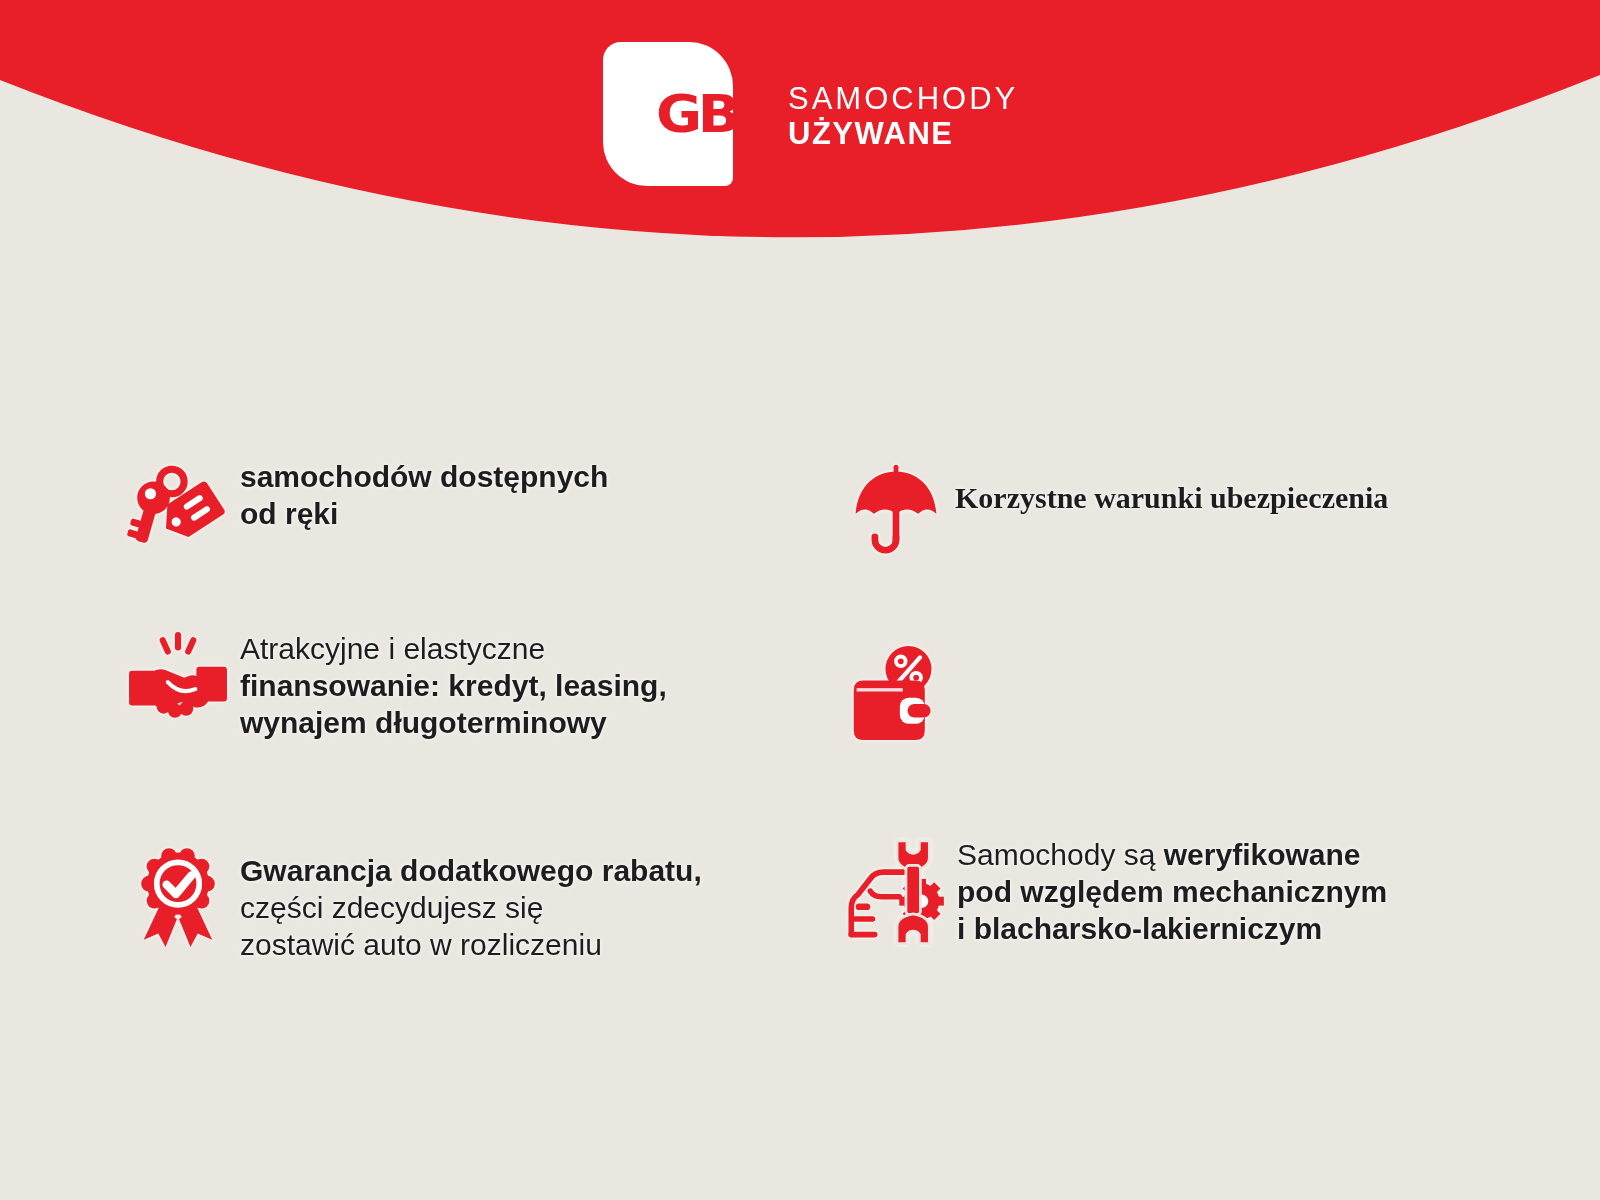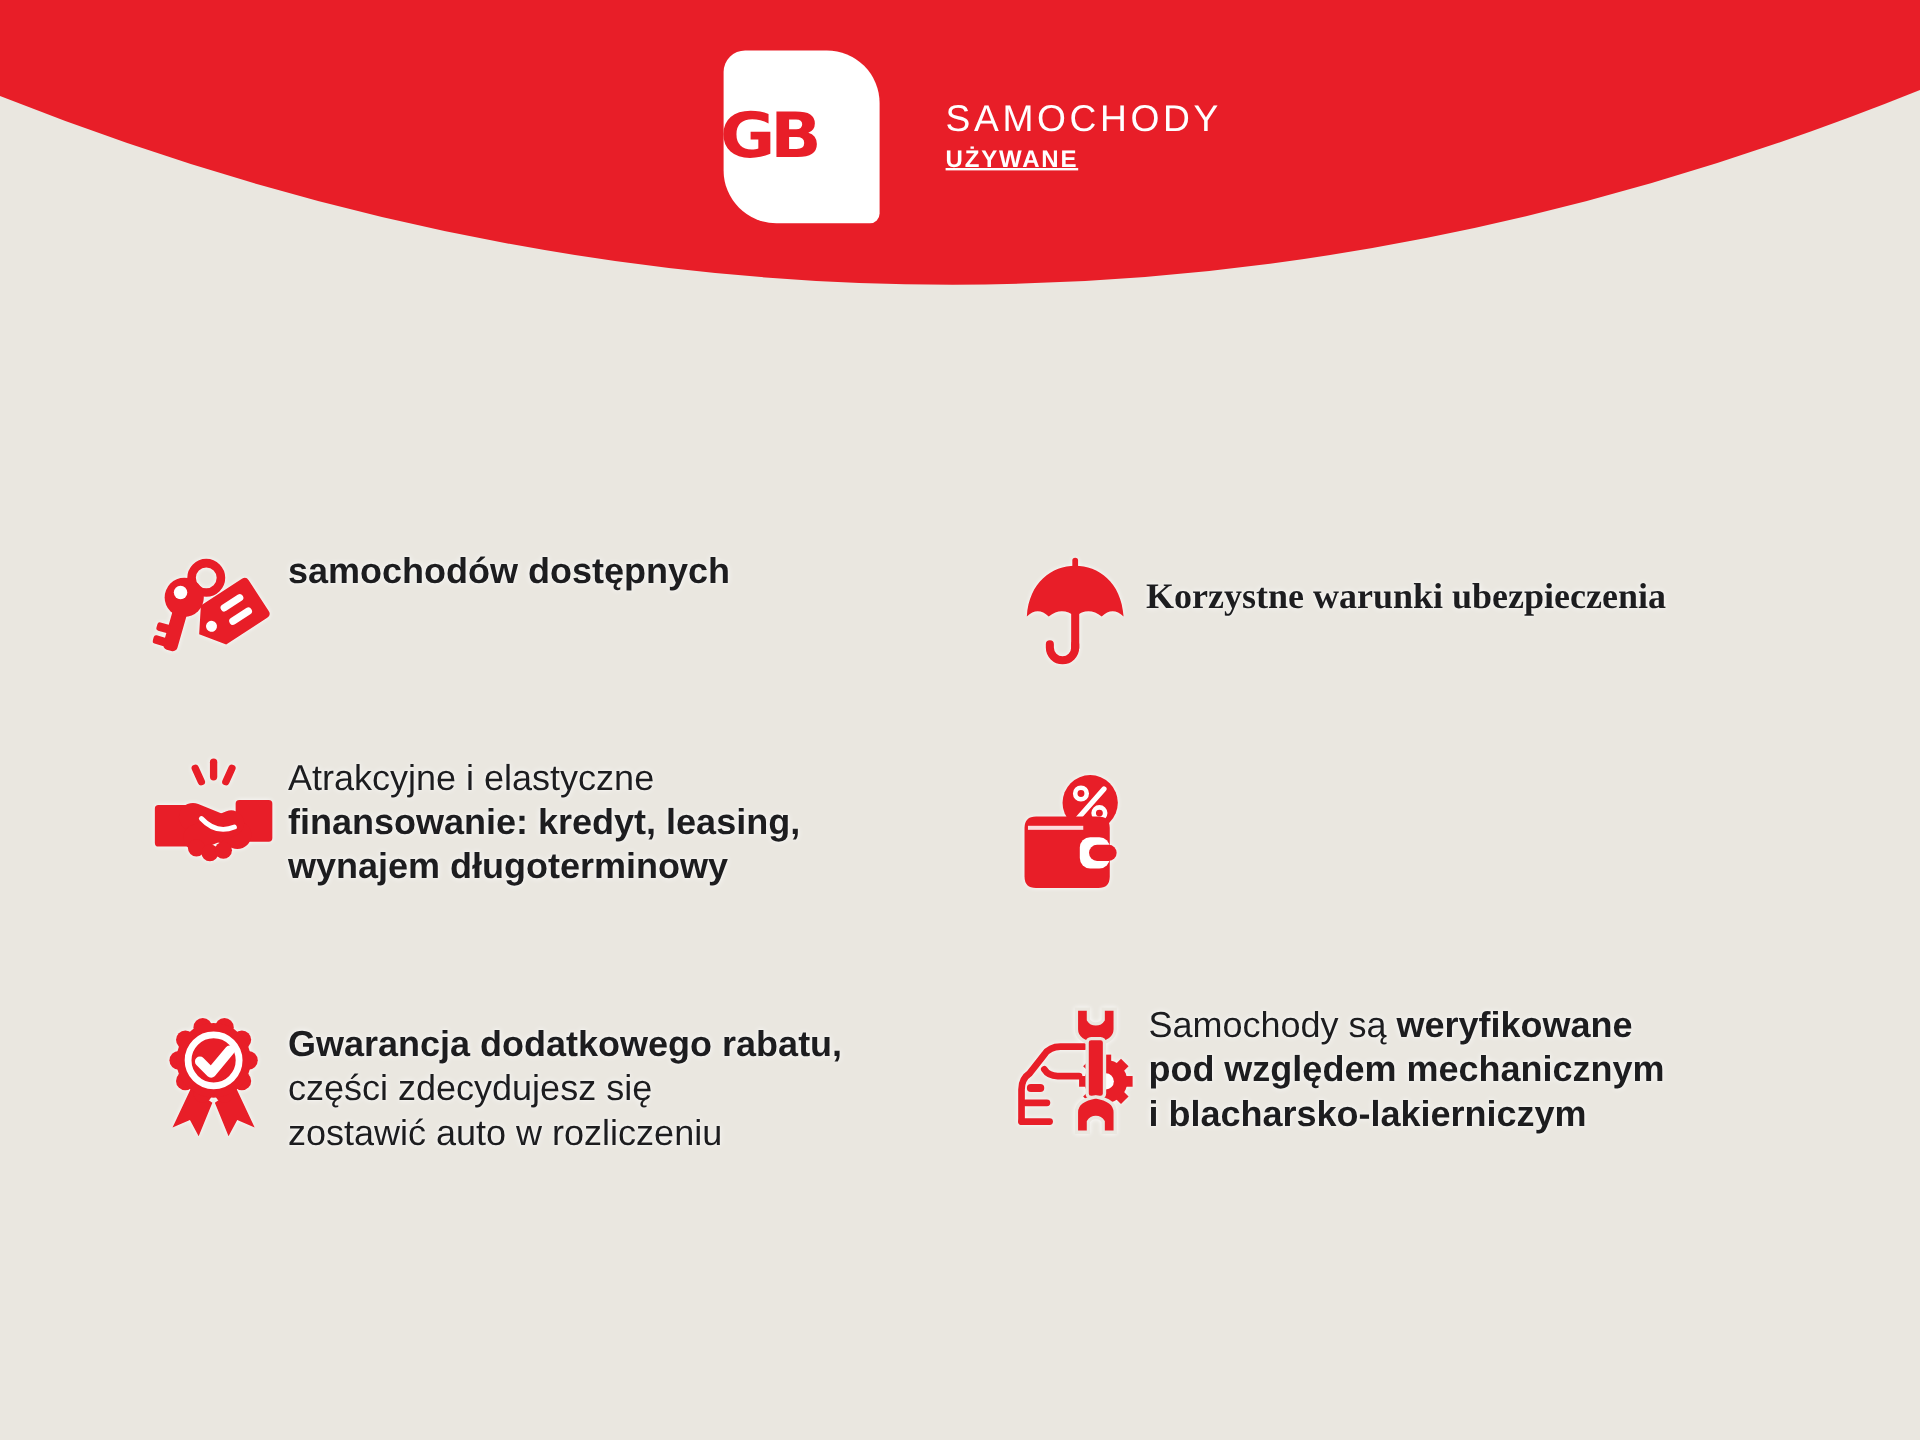--- a/index.html
+++ b/index.html
@@ -17,30 +17,30 @@
     color:var(--text);
     margin:0 auto;
   }
   .header-curve{position:absolute;top:0;left:0;width:1600px;height:260px;display:block;}
   .red-fill{fill:var(--red);}
   .red-stroke{stroke:var(--red);}
   .logo-box{
     position:absolute;left:603px;top:42px;width:130px;height:144px;
     background:var(--white);
     border-radius:18px 44px 8px 44px;
-    display:flex;align-items:center;justify-content:flex-start;
+    display:flex;align-items:center;justify-content:flex-end;
   }
   .logo-text{
     font-family:"DejaVu Sans", sans-serif;
     font-weight:bold;font-size:52px;letter-spacing:-4px;color:var(--red);
     transform:scaleX(1.08);
   }
   .brand{position:absolute;left:788px;top:82px;color:var(--white);}
   .brand-line1{font-size:31px;font-weight:400;letter-spacing:3px;line-height:33px;}
-  .brand-line2{font-size:20px;font-weight:bold;letter-spacing:1.5px;line-height:33px;margin-top:2px;text-decoration:underline;}
+  .brand-line2{font-size:31px;font-weight:bold;letter-spacing:1.5px;line-height:33px;margin-top:2px;}
 
   .feature{position:absolute;display:flex;align-items:flex-start;}
   .icon-box{flex:none;display:flex;align-items:flex-start;justify-content:center;}
   .icon-box svg{filter:drop-shadow(0 0 2px rgba(255,255,255,.9));}
   .feature-text{
     font-size:30px;line-height:37px;white-space:nowrap;
     text-shadow:0 0 5px rgba(255,255,255,.85), 0 0 2px rgba(255,255,255,.7);
   }
   .feature-text .line{white-space:nowrap;}
   .feature-text b{font-weight:bold;}
@@ -85,20 +85,21 @@
         <g transform="rotate(-33 60 57)">
           <path class="red-fill" d="M34 57 L48 38 L88 38 Q92 38 92 42 V72 Q92 76 88 76 L48 76 Z"></path>
           <circle cx="46" cy="57" r="4.5" fill="#fff"></circle>
           <rect x="60" y="47" width="21" height="6" rx="3" fill="#fff"></rect>
           <rect x="60" y="60" width="21" height="6" rx="3" fill="#fff"></rect>
         </g>
       </svg>
     </div>
     <div class="feature-text">
         <div class="line"><b>samochodów dostępnych</b></div>
+        <div class="line"><b>od ręki</b></div>
       </div>
   </div>
 
   <div class="feature f1">
     <div class="icon-box">
       <svg width="102" height="102" viewBox="0 0 100 100">
         <g class="red-stroke" stroke-width="6" stroke-linecap="round">
           <line x1="50" y1="7" x2="50" y2="19"></line>
           <line x1="35" y1="12" x2="40" y2="23"></line>
           <line x1="65" y1="12" x2="60" y2="23"></line>

